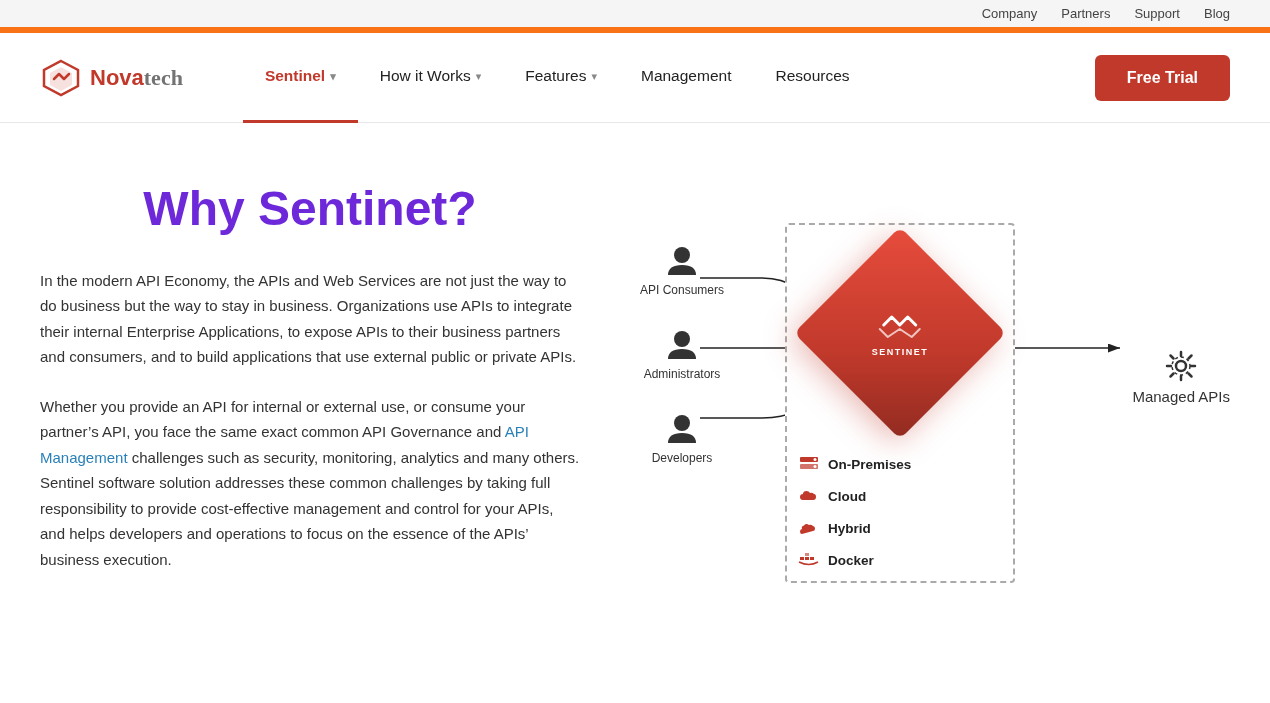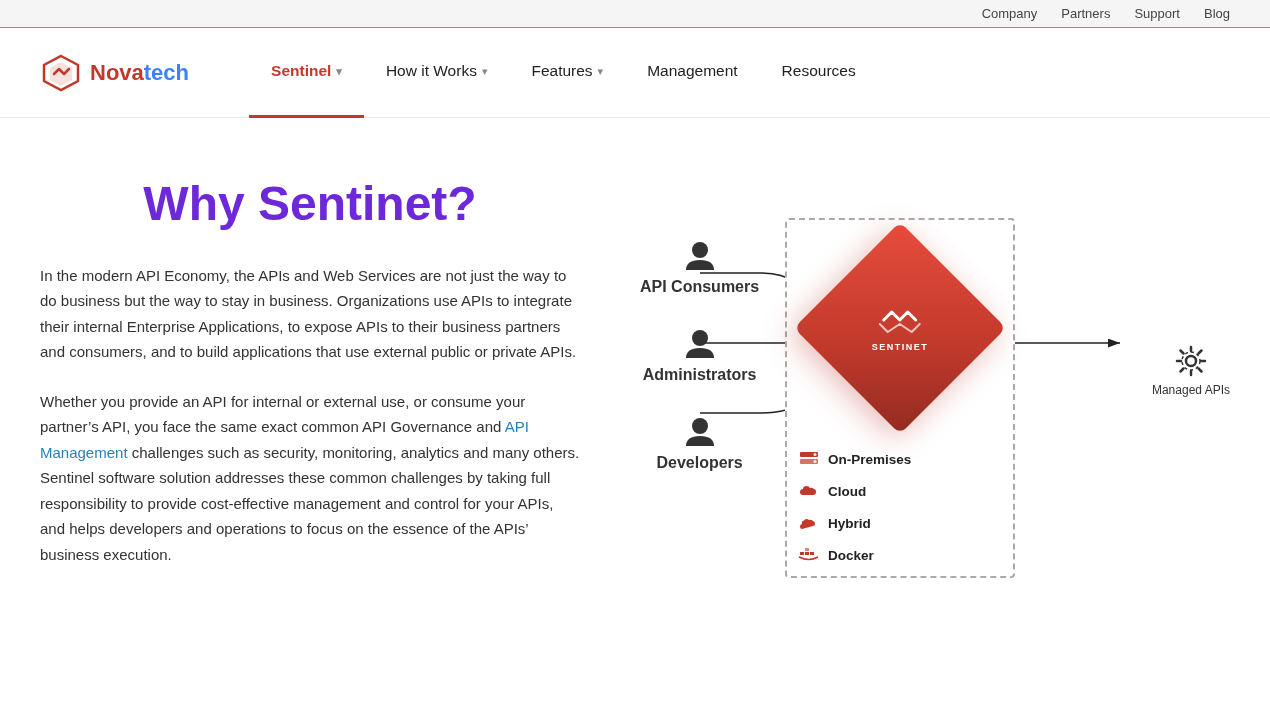--- a/index.html
+++ b/index.html
@@ -1,21 +1,21 @@
 <!DOCTYPE html>
 <html><head>
   <meta charset="utf-8">
   <style>
     * { margin: 0; padding: 0; box-sizing: border-box; }
     body { font-family: 'Segoe UI', Arial, sans-serif; background: #fff; color: #222; }
 
     
     .utility-bar {
       background: #f5f5f5;
-      border-bottom: 1px solid #f97316;
+      border-bottom: 6px solid #f97316;
       display: flex;
       justify-content: flex-end;
       padding: 6px 40px;
       gap: 24px;
     }
     .utility-bar a {
       font-size: 13px;
       color: #444;
       text-decoration: none;
     }
@@ -212,42 +212,41 @@
       display: flex;
       flex-direction: column;
       align-items: center;
       gap: 4px;
     }
     .actor-icon {
       width: 36px;
       height: 36px;
     }
     .actor-label {
-      font-size: 16px;
+      font-size: 12px;
       color: #333;
       white-space: nowrap;
-      font-weight: bold;
     }
 
     
     .managed-apis {
       position: absolute;
       right: 0;
       top: 165px;
       display: flex;
       flex-direction: column;
       align-items: center;
       gap: 4px;
     }
     .gear-icon {
       width: 36px;
       height: 36px;
     }
     .managed-label {
-      font-size: 12px;
+      font-size: 15px;
       color: #333;
       white-space: nowrap;
     }
 
     
     .lines-svg {
       position: absolute;
       left: 0;
       top: 0;
       width: 100%;
@@ -266,21 +265,21 @@
 </div>
 
 <nav class="main-nav">
   <a class="logo-area" href="#">
     <svg class="logo-icon" viewBox="0 0 42 42" fill="none" xmlns="http://www.w3.org/2000/svg">
       <polygon points="21,4 38,13 38,29 21,38 4,29 4,13" fill="none" stroke="#c0392b" stroke-width="2.5"></polygon>
       <polygon points="21,10 32,16 32,28 21,34 10,28 10,16" fill="#c0392b" opacity="0.15"></polygon>
       <path d="M14 22 L19 17 L24 22 L29 17" stroke="#c0392b" stroke-width="2.5" fill="none" stroke-linecap="round" stroke-linejoin="round"></path>
     </svg>
     <span class="logo-text">
-      <span>Nova</span><span style="color:#3b82f6;">tech</span>
+      <span>Nova</span><span style="color:#737373;font-family:Liberation Serif, serif;">tech</span>
     </span>
   </a>
 
   <div class="nav-links">
     <a class="nav-item active">
       <span>Sentinel</span>
       <span class="chevron">▾</span>
     </a>
     <a class="nav-item">
       <span>How it Works</span>
@@ -291,20 +290,21 @@
       <span class="chevron">▾</span>
     </a>
     <a class="nav-item">
       <span>Management</span>
     </a>
     <a class="nav-item">
       <span>Resources</span>
     </a>
   </div>
 
+  <button class="free-trial-btn">Free Trial</button>
 </nav>
 
 <div class="main-content">
 
   <div class="left-col">
     <h1 class="page-title">Why Sentinet?</h1>
     <p class="body-text">In the modern API Economy, the APIs and Web Services are not just the way to do business but the way to stay in business. Organizations use APIs to integrate their internal Enterprise Applications, to expose APIs to their business partners and consumers, and to build applications that use external public or private APIs.</p>
     <p class="body-text">
       <span>Whether you provide an API for internal or external use, or consume your partner’s API, you face the same exact common API Governance and </span><a class="link-blue">API Management</a><span> challenges such as security, monitoring, analytics and many others. Sentinel software solution addresses these common challenges by taking full responsibility to provide cost-effective management and control for your APIs, and helps developers and operations to focus on the essence of the APIs’ business execution.</span>
     </p>

